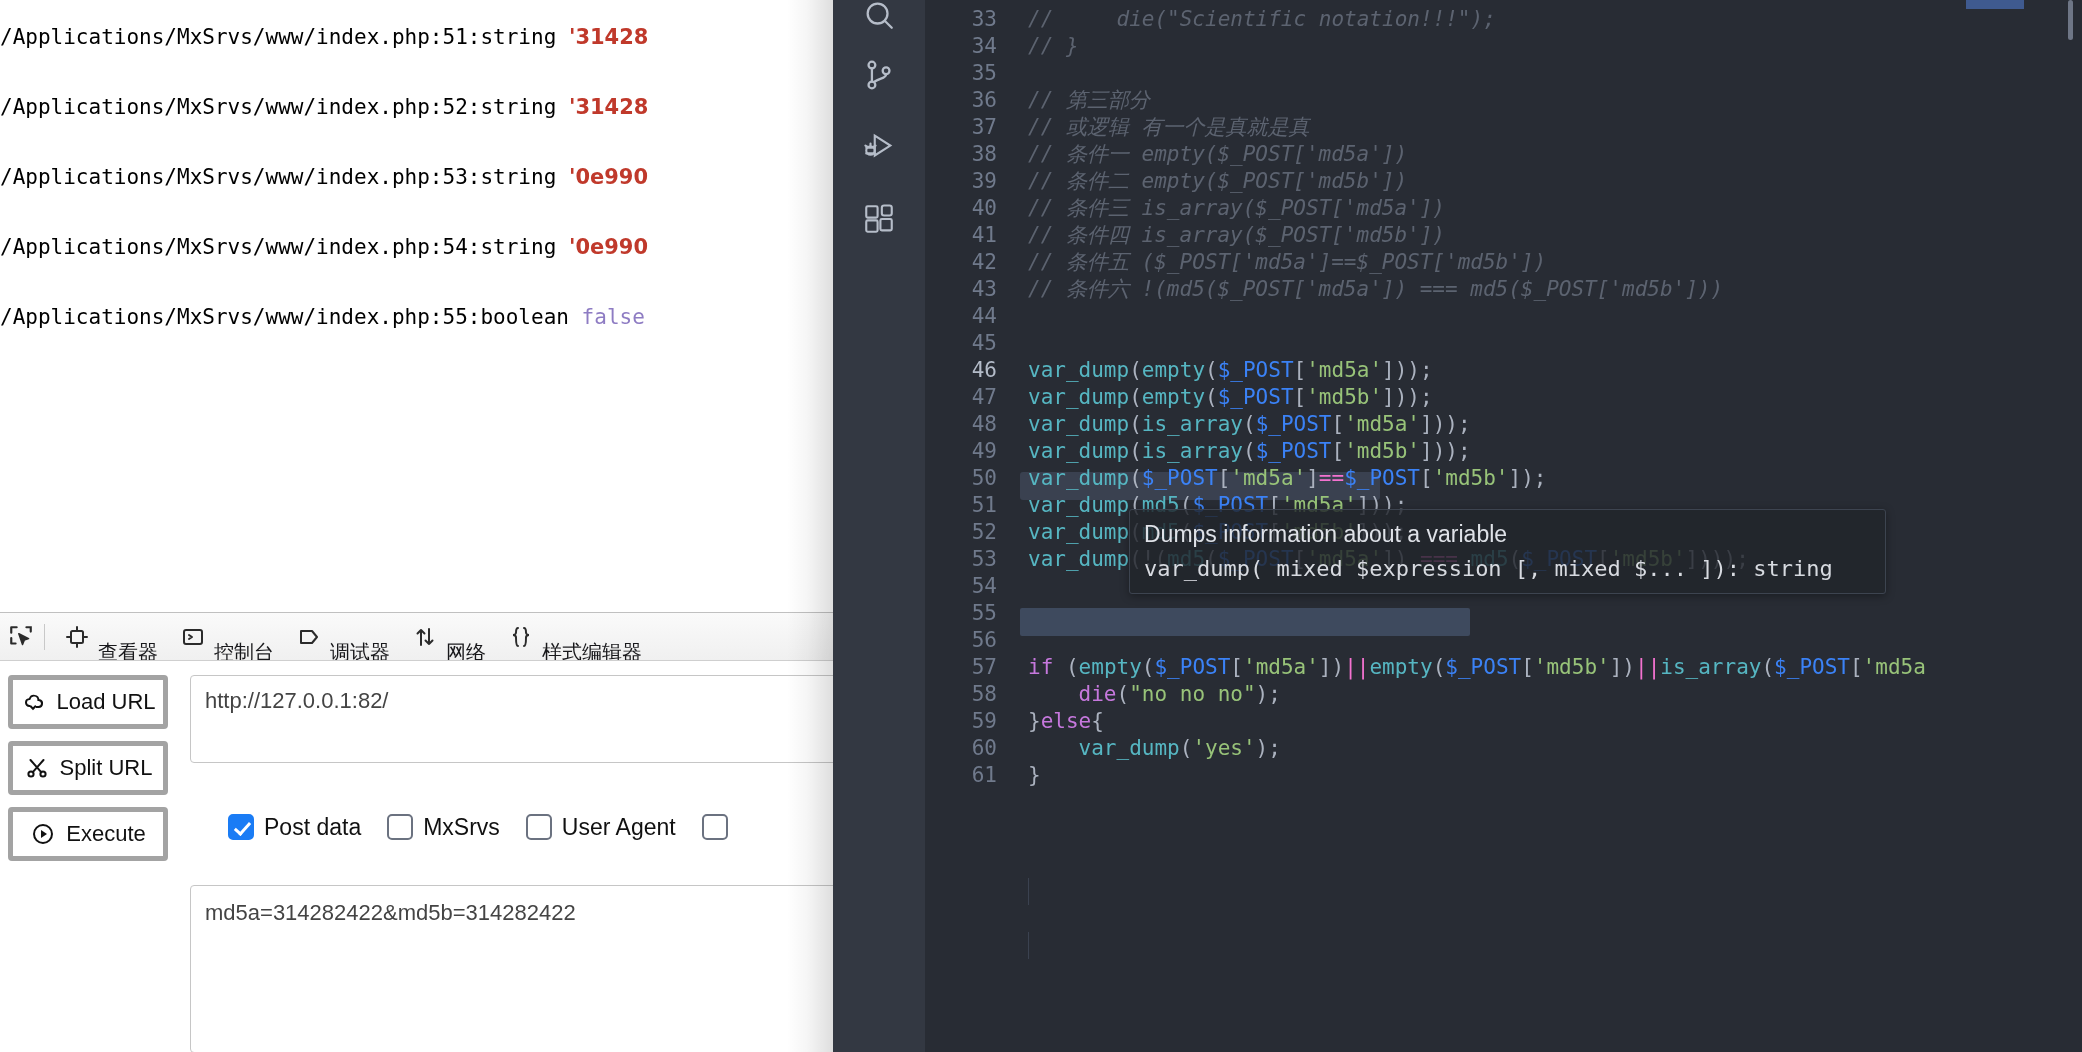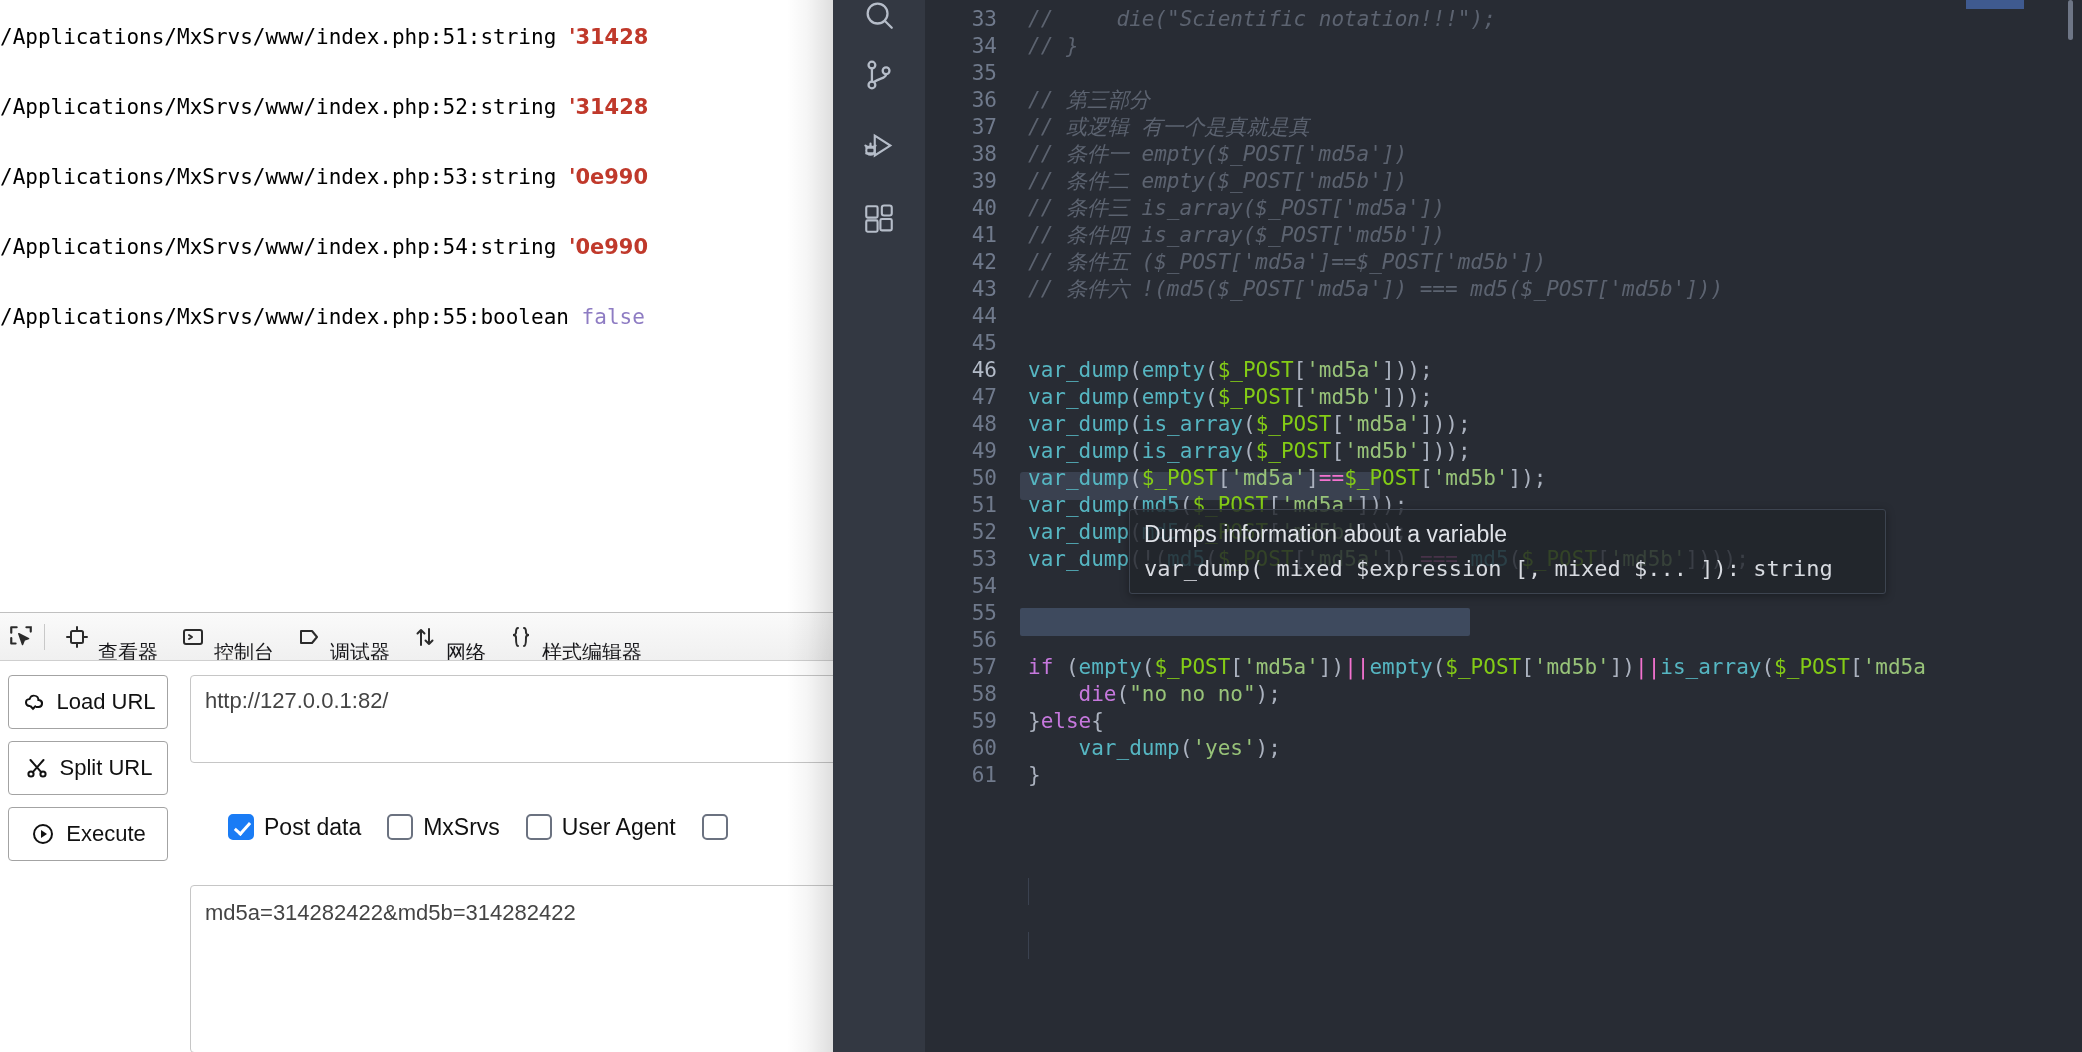--- a/index.html
+++ b/index.html
@@ -88,21 +88,21 @@
     background:#fff;
     padding:14px 0 0 0;
   }
   .hb-btncol {
     position:absolute; left:8px; top:14px;
     width:160px;
     display:flex; flex-direction:column; gap:12px;
   }
   .hb-btn {
     height:54px;
-    border:1px solid #a3a3a3;
+    border:5px solid #a3a3a3;
     border-radius:4px;
     background:#fff;
     display:flex; align-items:center; justify-content:center;
     gap:10px;
     font-size:22px;
     color:#111;
   }
   .hb-btn .ico { display:inline-flex; align-items:center; justify-content:center; width:26px; height:26px; }
 
   .hb-url {
@@ -197,21 +197,21 @@
     text-align:right;
     color:#707a8c;
     font-size:21px;
   }
   .ctext { position:absolute; left:103px; white-space:pre; }
   .cline.cur .lnum { color:#b4bcc9; }
 
   
   .t-com  { color:#5c6370; font-style:italic; }
   .t-fn   { color:#56b6c2; }
-  .t-var  { color:#84cc16;text-align:center; }
+  .t-var  { color:#3b82f6;text-align:center; }
   .t-str  { color:#98c379; }
   .t-kw   { color:#c678dd; }
   .t-op   { color:#f472d0; }
   .t-pun  { color:#abb2bf; }
 
   .hl-line { position:absolute; background:#3a4150; border-radius:3px; }
   .sel-box { position:absolute; background:#3e4a5e; border-radius:2px; }
 
   
   .hovertip {

